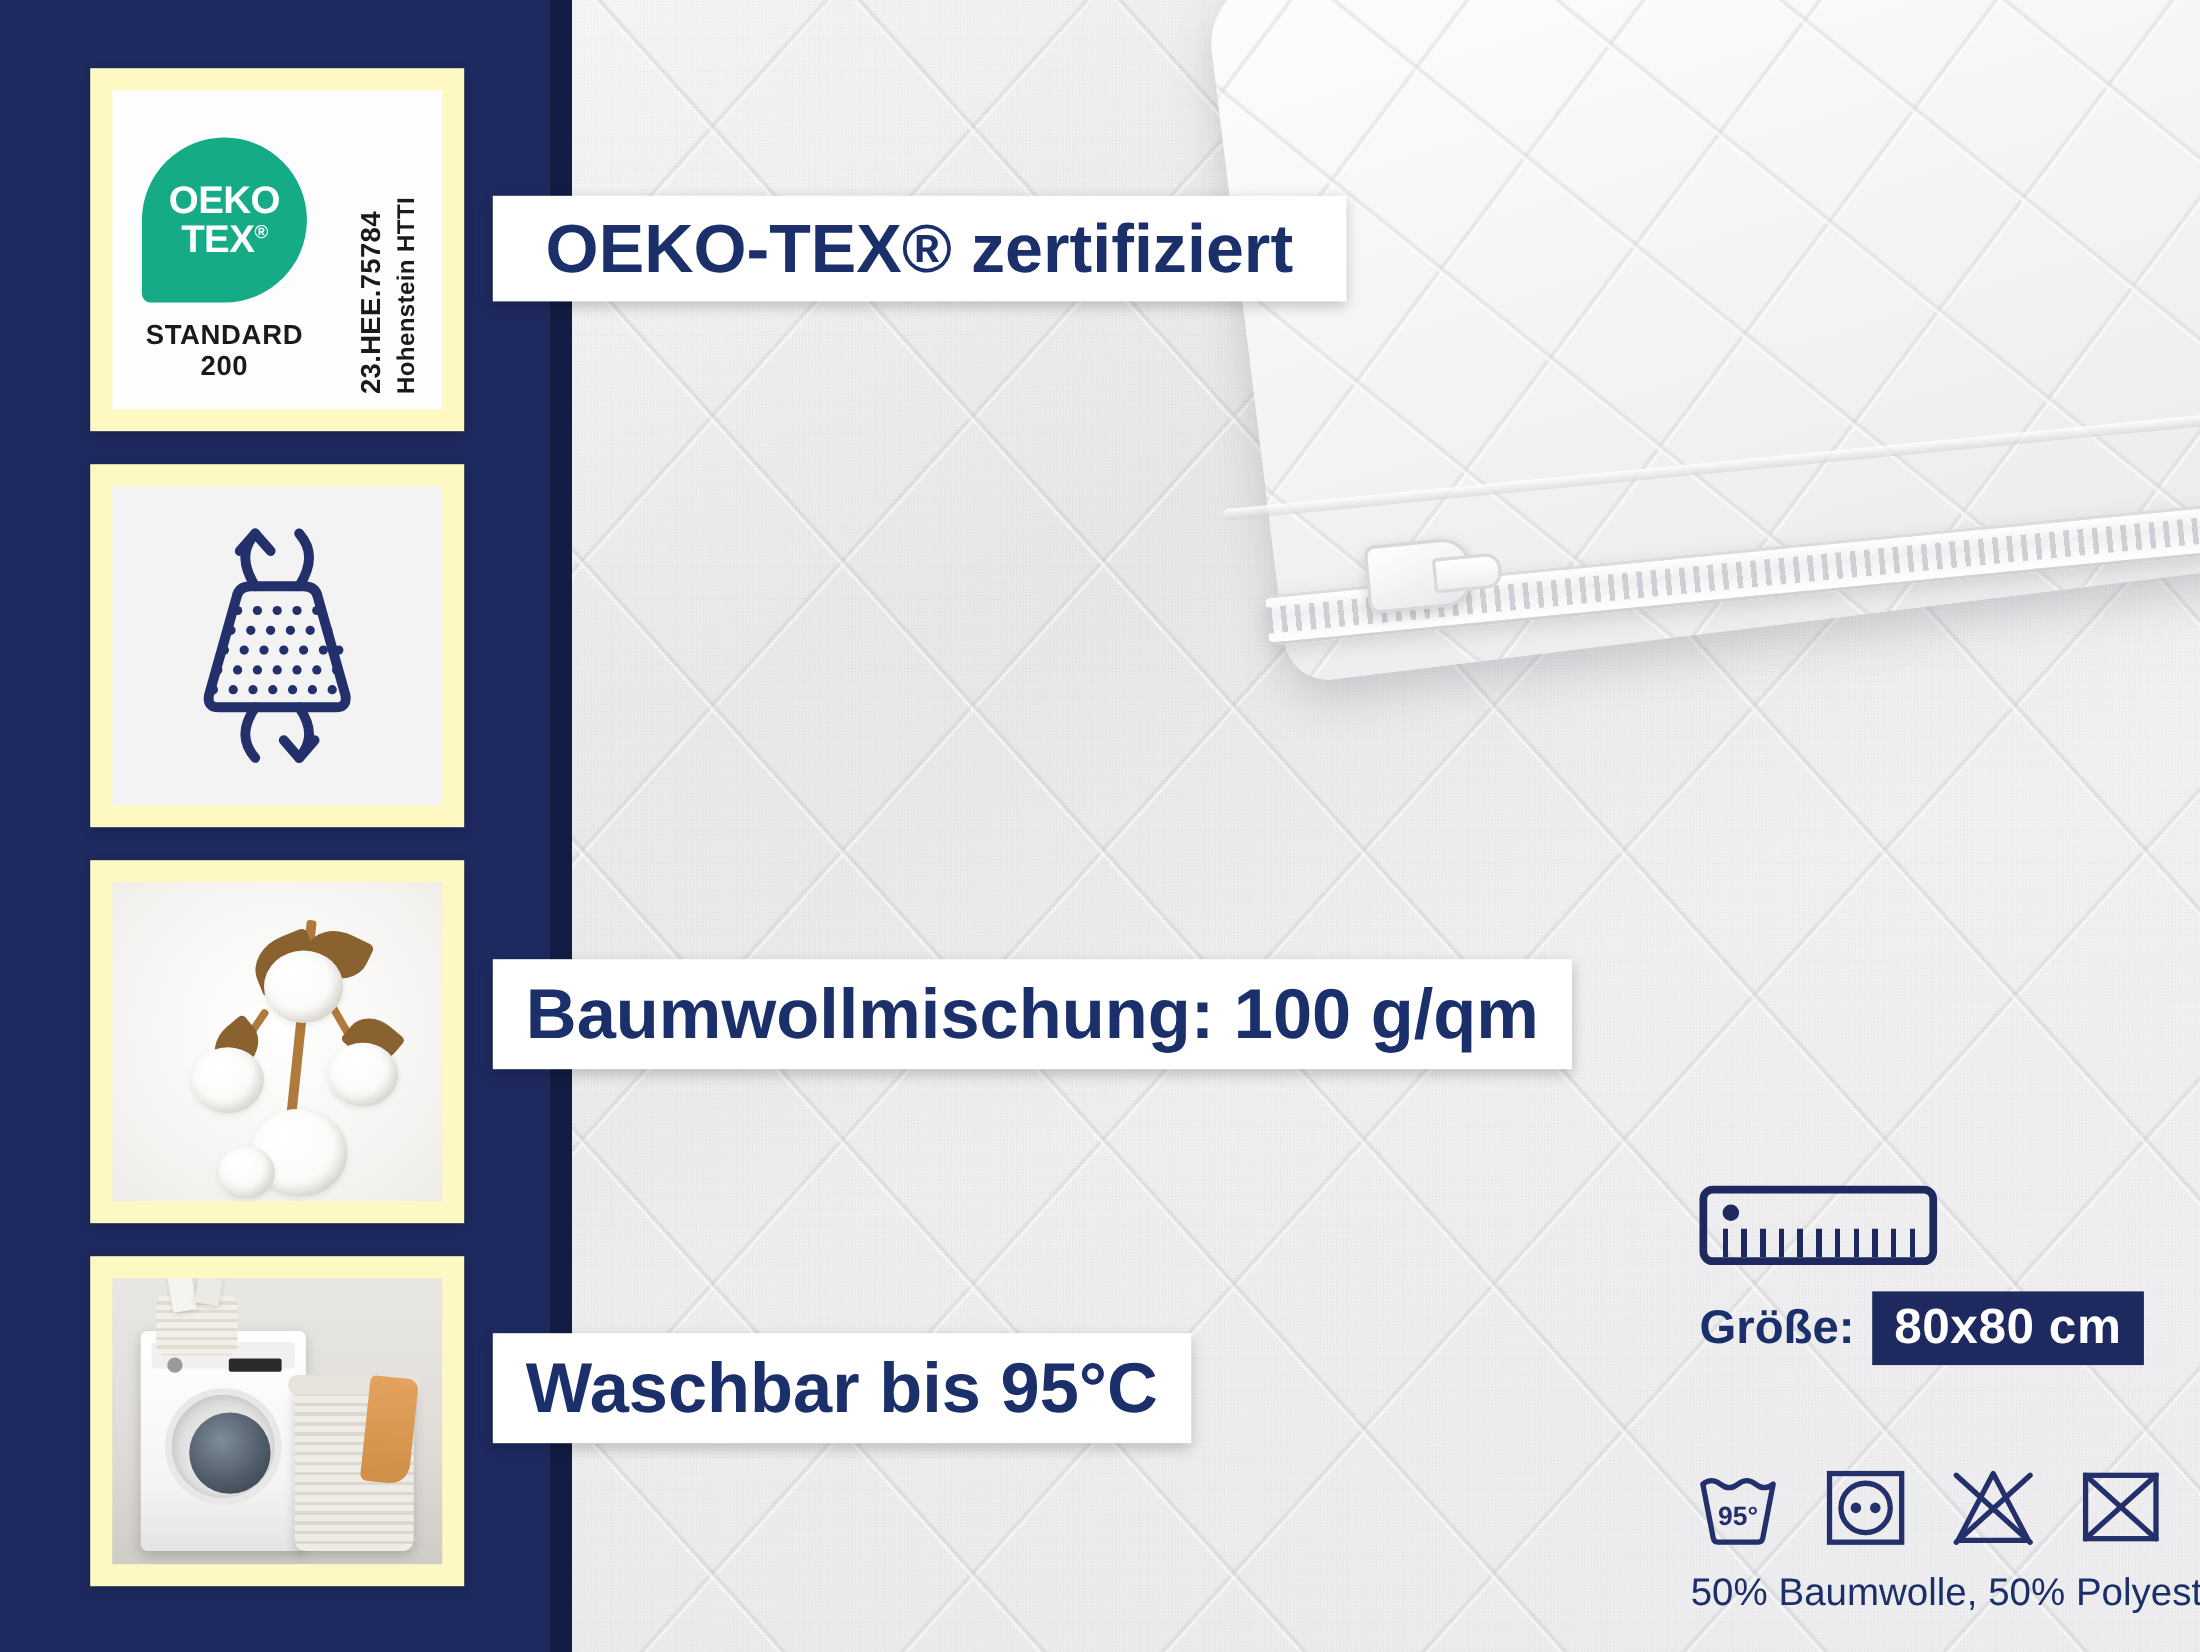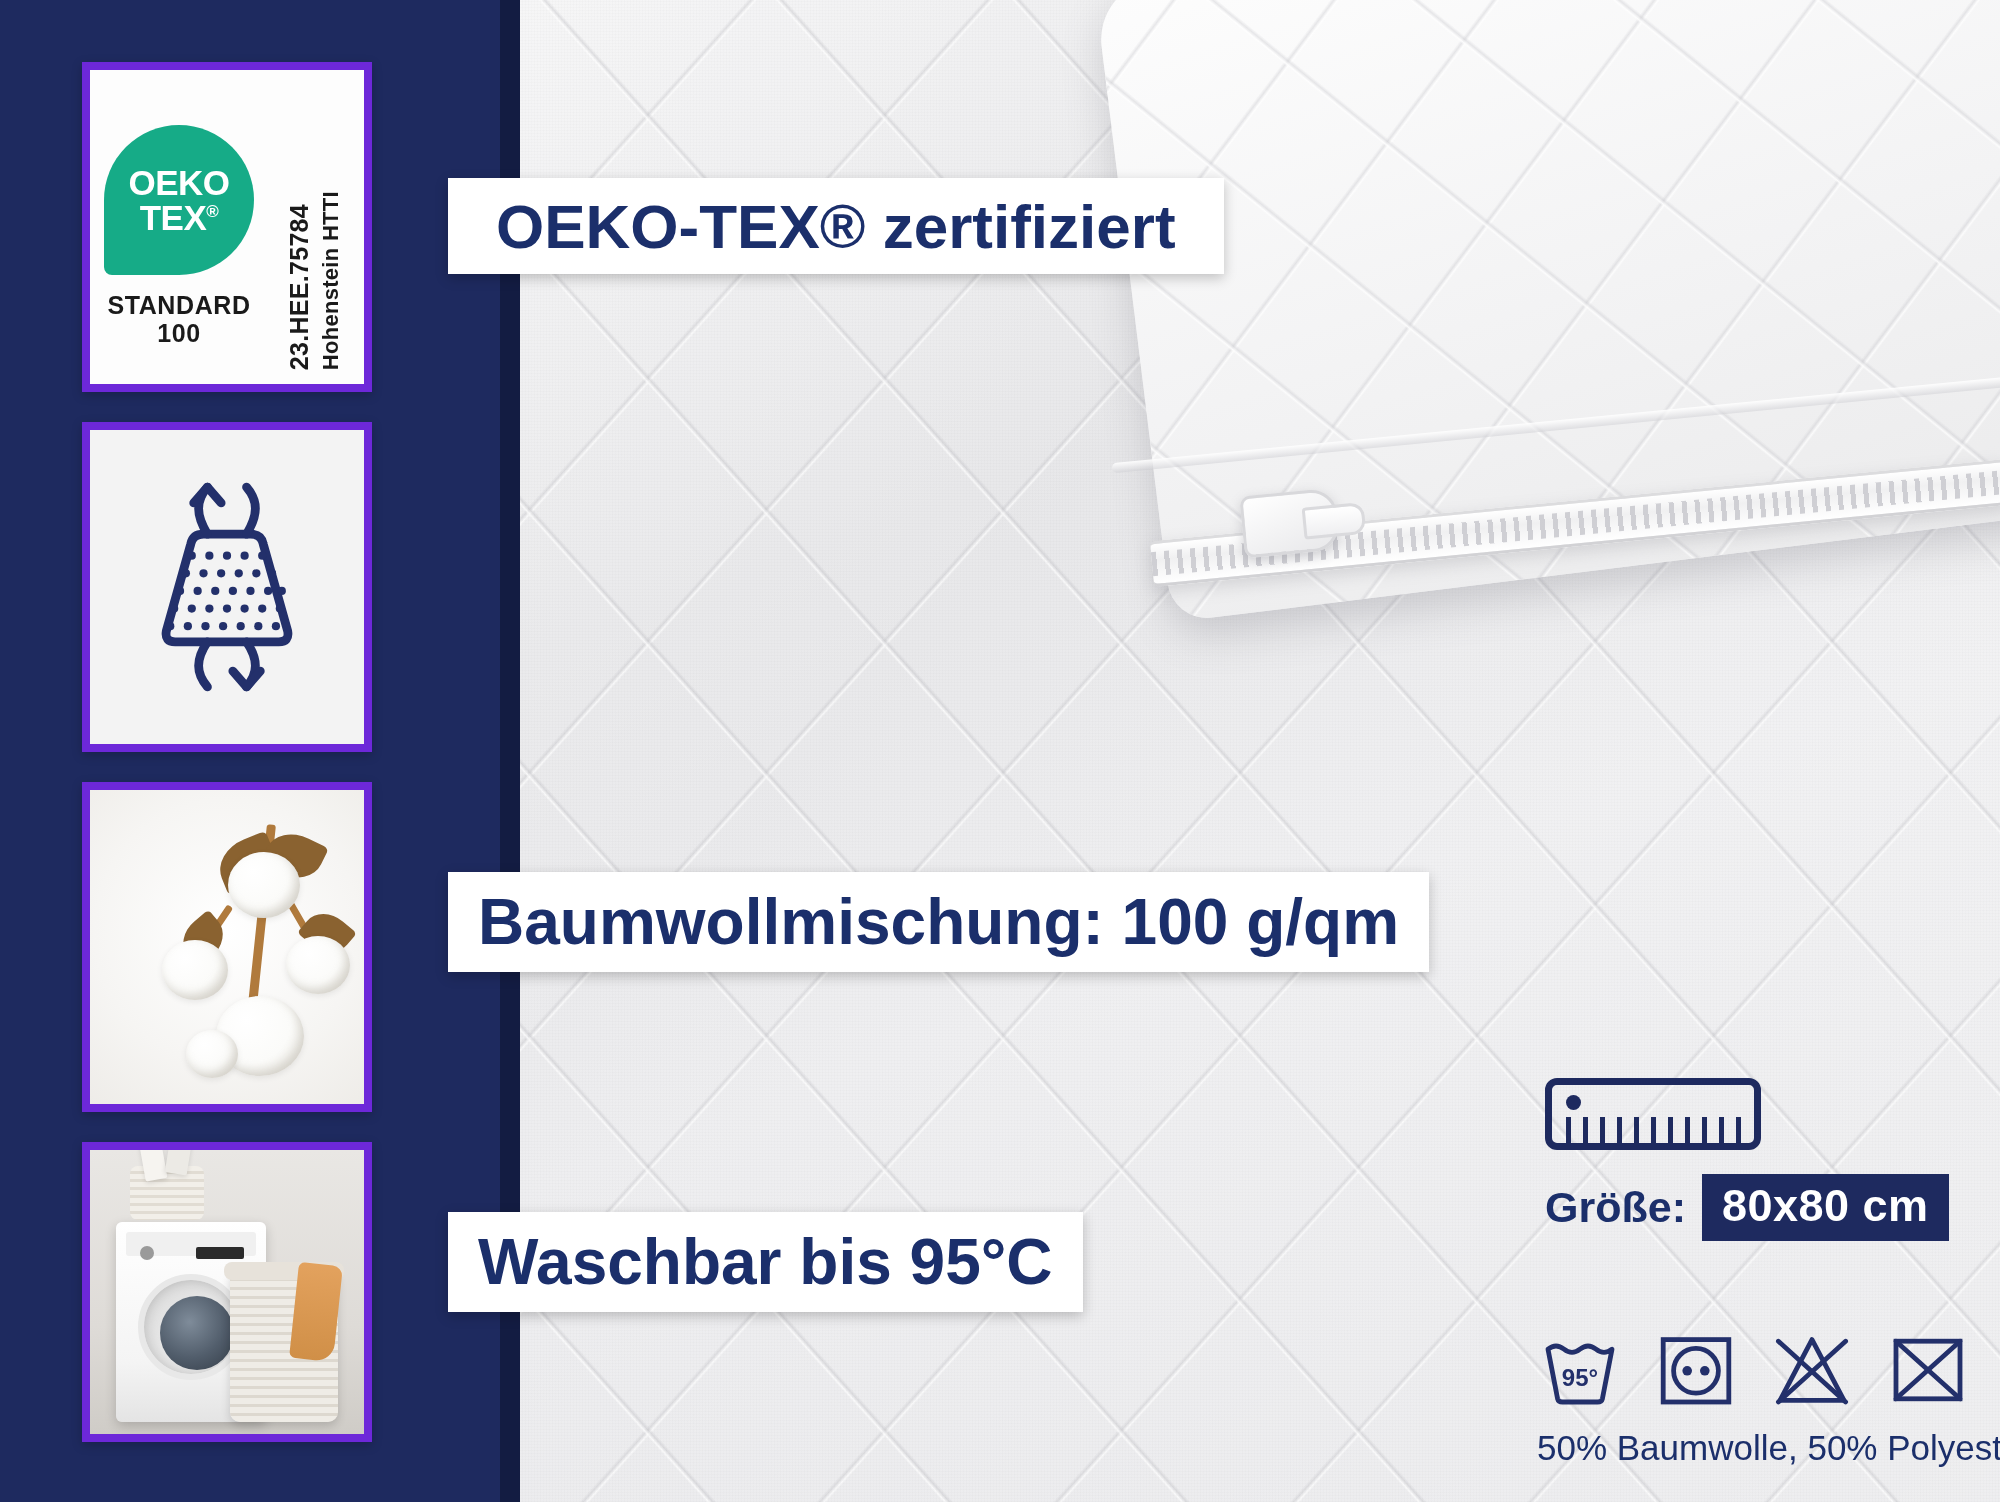--- a/index.html
+++ b/index.html
@@ -118,23 +118,23 @@
   .sidebar-edge {
     position: absolute;
     left: 500px; top: 0;
     width: 20px; height: 1502px;
     background: #131c42;
   }
 
   .tile {
     position: absolute;
     left: 82px;
-    width: 290px;
-    background: #6d28d9;
-    padding: 8px;
+    width: 340px;
+    background: #fef9c3;
+    padding: 20px;
     box-shadow: 0 3px 10px rgba(0,0,0,0.22);
   }
   .tile-inner {
     position: relative;
     width: 100%; height: 100%;
     overflow: hidden;
     background: #f7f7f7;
   }
 
   
@@ -400,21 +400,21 @@
 
   <div class="tile" id="tile-oekotex">
     <div class="tile-inner">
       <div class="otx-main">
         <div class="otx-drop">
           <div class="l1">OEKO</div>
           <div class="l2"><span>TEX</span><sup>®</sup></div>
         </div>
         <div class="otx-std">
           <div>STANDARD</div>
-          <div>100</div>
+          <div>200</div>
         </div>
       </div>
       <div class="otx-code">
         <span>23.HEE.75784</span>
         <span class="small">Hohenstein HTTI</span>
       </div>
     </div>
   </div>
 
   <div class="tile" id="tile-breathable">

